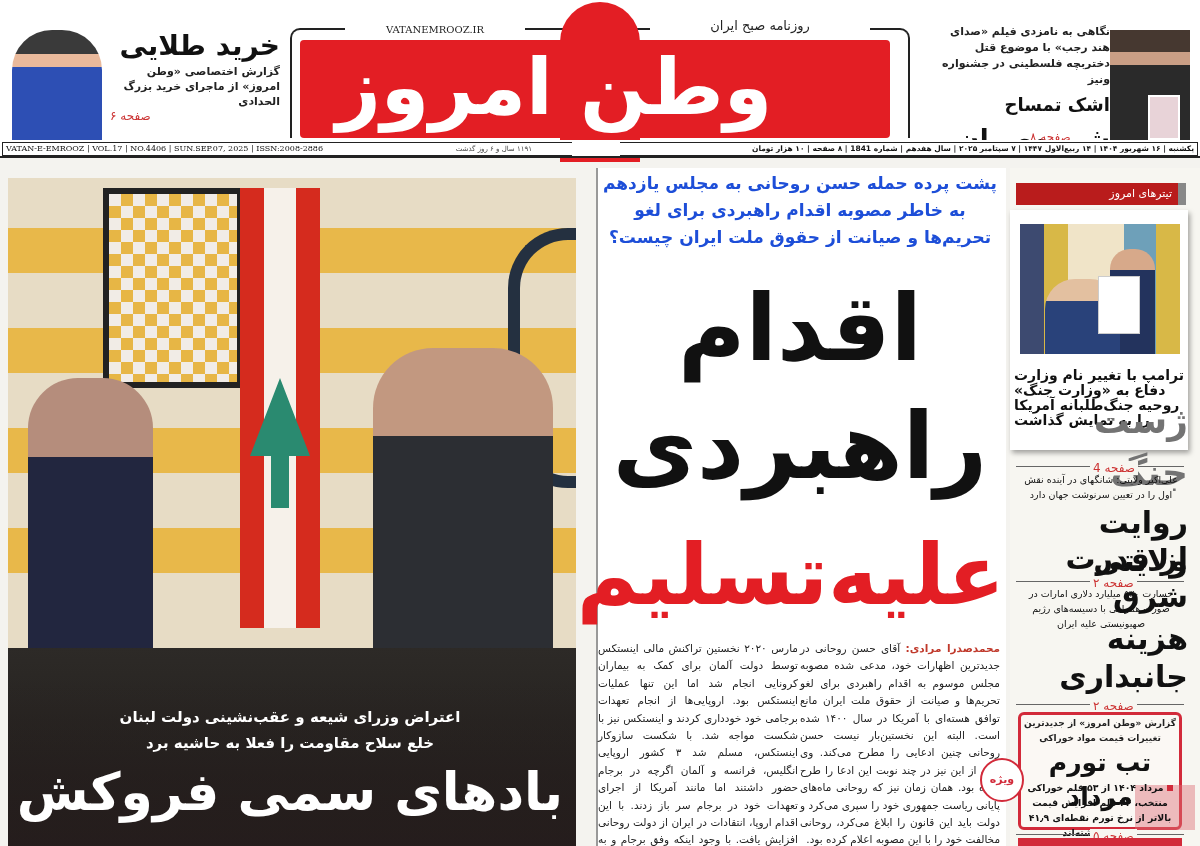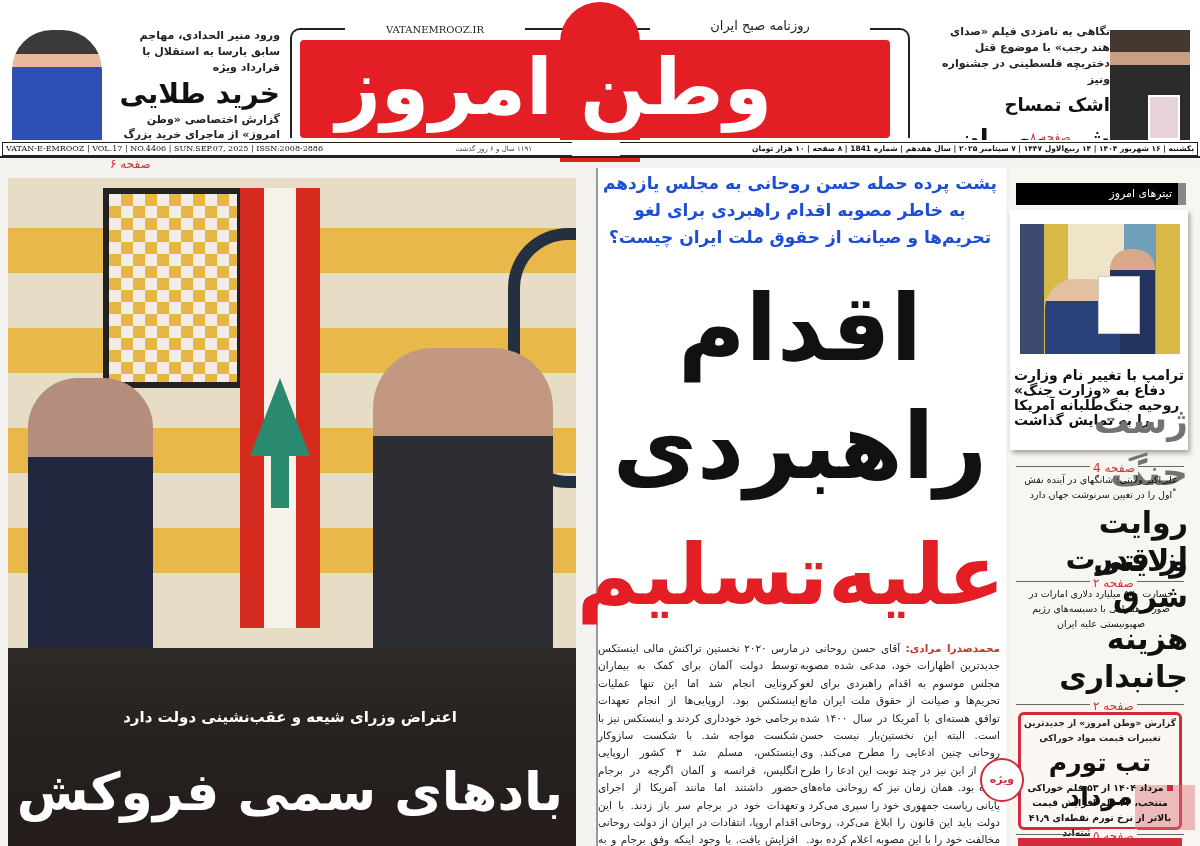--- a/index.html
+++ b/index.html
@@ -54,21 +54,21 @@
 .main-head1{left:600px;top:270px;width:400px;font-size:92px;line-height:118px;font-weight:bold;direction:rtl;text-align:center;color:#111;letter-spacing:-3px}
 .main-head2{left:600px;top:388px;width:400px;font-size:92px;line-height:118px;font-weight:bold;direction:rtl;text-align:center;color:#111;letter-spacing:-3px}
 .main-head3{left:595px;top:520px;width:410px;font-size:84px;line-height:110px;font-weight:bold;direction:rtl;text-align:center;color:#e31e24;letter-spacing:-3px}
 .col{top:640px;width:200px;font-size:10.5px;line-height:17.4px;direction:rtl;text-align:justify;color:#222}
 .col-r{left:800px}
 .col-l{left:598px}
 .byline{color:#c0392b;font-weight:bold}
 
 
 #sidebar{left:1010px;top:168px;width:190px;height:678px;background:#f7f6f1}
-.side-title{left:1016px;top:183px;width:166px;height:22px;background:#000000;color:#fff;font-size:11px;line-height:22px;padding-right:10px;direction:rtl;text-align:right}
+.side-title{left:1016px;top:183px;width:166px;height:22px;background:#b91c1c;color:#fff;font-size:11px;line-height:22px;padding-right:10px;direction:rtl;text-align:right}
 .side-title-tab{left:1178px;top:183px;width:8px;height:22px;background:#888}
 .trump-card{left:1010px;top:210px;width:178px;height:240px;background:#fff;box-shadow:2px 3px 5px rgba(0,0,0,.35)}
 .trump-photo{left:1020px;top:224px;width:160px;height:130px;background:linear-gradient(90deg,#3d4a70 0 15%,#d8b847 15% 30%,#f0e4c8 30% 65%,#6ea0b9 65% 85%,#d8b847 85%);overflow:hidden}
 .trump-photo .p1{position:absolute;left:25px;top:55px;width:75px;height:75px;background:linear-gradient(#e3c0a0 0 30%,#29427a 30%);border-radius:30px 30px 0 0}
 .trump-photo .p2{position:absolute;left:90px;top:25px;width:45px;height:105px;background:linear-gradient(#d7a98a 0 20%,#23335d 20%);border-radius:20px 20px 0 0}
 .trump-photo .doc{position:absolute;left:78px;top:52px;width:42px;height:58px;background:#fff;border:1px solid #ccc}
 .trump-sub{left:1014px;top:368px;width:172px;font-size:14px;line-height:15px;font-weight:bold;direction:rtl;text-align:left;color:#111}
 .trump-head{left:1010px;top:395px;width:178px;font-size:36px;line-height:52px;font-weight:bold;direction:rtl;text-align:right;color:#737373}
 .divider{height:1px;background:#666}
 .side-sub{width:170px;font-size:9.5px;line-height:15px;direction:rtl;text-align:center;color:#111;font-weight:normal}
@@ -88,21 +88,20 @@
 <div id="masthead" class="abs"></div>
 <div class="abs mast-frame"></div>
 <div class="abs logo-dome"></div>
 <div class="abs logo-band"></div>
 <div class="abs logo-text">وطن امروز</div>
 <div class="abs tagline">روزنامه صبح ایران</div>
 <div class="abs site">VATANEMROOZ.IR</div>
 
 <div class="abs photo-player"></div>
 <div class="abs teaser-box teaser-l rtl" style="padding:10px 10px 0 110px">
-  <div class="teaser-sub">ورود منیر الحدادی، مهاجم سابق بارسا به استقلال با قرارداد ویژه</div>
   <div class="teaser-head">خرید طلایی</div>
   <div class="teaser-note">گزارش اختصاصی «وطن امروز» از ماجرای خرید بزرگ الحدادی</div>
   <div class="page-ref" style="text-align:left">صفحه ۶</div>
 </div>
 
 <div class="abs photo-actor"></div>
 <div class="abs photo-child"></div>
 <div class="abs teaser-box teaser-r rtl" style="padding:6px 90px 0 20px">
   <div class="teaser-sub">نگاهی به نامزدی فیلم «صدای هند رجب» با موضوع قتل دختربچه فلسطینی در جشنواره ونیز</div>
   <div class="teaser-head" style="font-size:18px;line-height:34px">اشک تمساح</div>
@@ -125,21 +124,22 @@
   <div class="mosaic"></div>
   <div class="arch"></div>
   <div class="flag"></div>
   <div class="cedar"></div>
   <div class="man1"></div>
   <div class="man2"></div>
   <div class="table"></div>
   <div class="hero-shade"></div>
 </div>
 <div class="abs hero-sub">
-  <div>اعتراض وزرای شیعه و عقب‌نشینی دولت دارد</div>
+  <div>اعتراض وزرای شیعه و عقب‌نشینی دولت لبنان</div>
+  <div>خلع سلاح مقاومت را فعلا به حاشیه برد</div>
 </div>
 <div class="abs hero-head">بادهای سمی فروکش می‌کند؟</div>
 
 <div id="center" class="abs"></div>
 <div class="abs center-lead">پشت پرده حمله حسن روحانی به مجلس یازدهم به خاطر مصوبه اقدام راهبردی برای لغو تحریم‌ها و صیانت از حقوق ملت ایران چیست؟</div>
 <div class="abs main-head1">اقدام</div>
 <div class="abs main-head2">راهبردی</div>
 <div class="abs main-head3">علیه‌تسلیم</div>
 
 <div class="abs col col-r">

